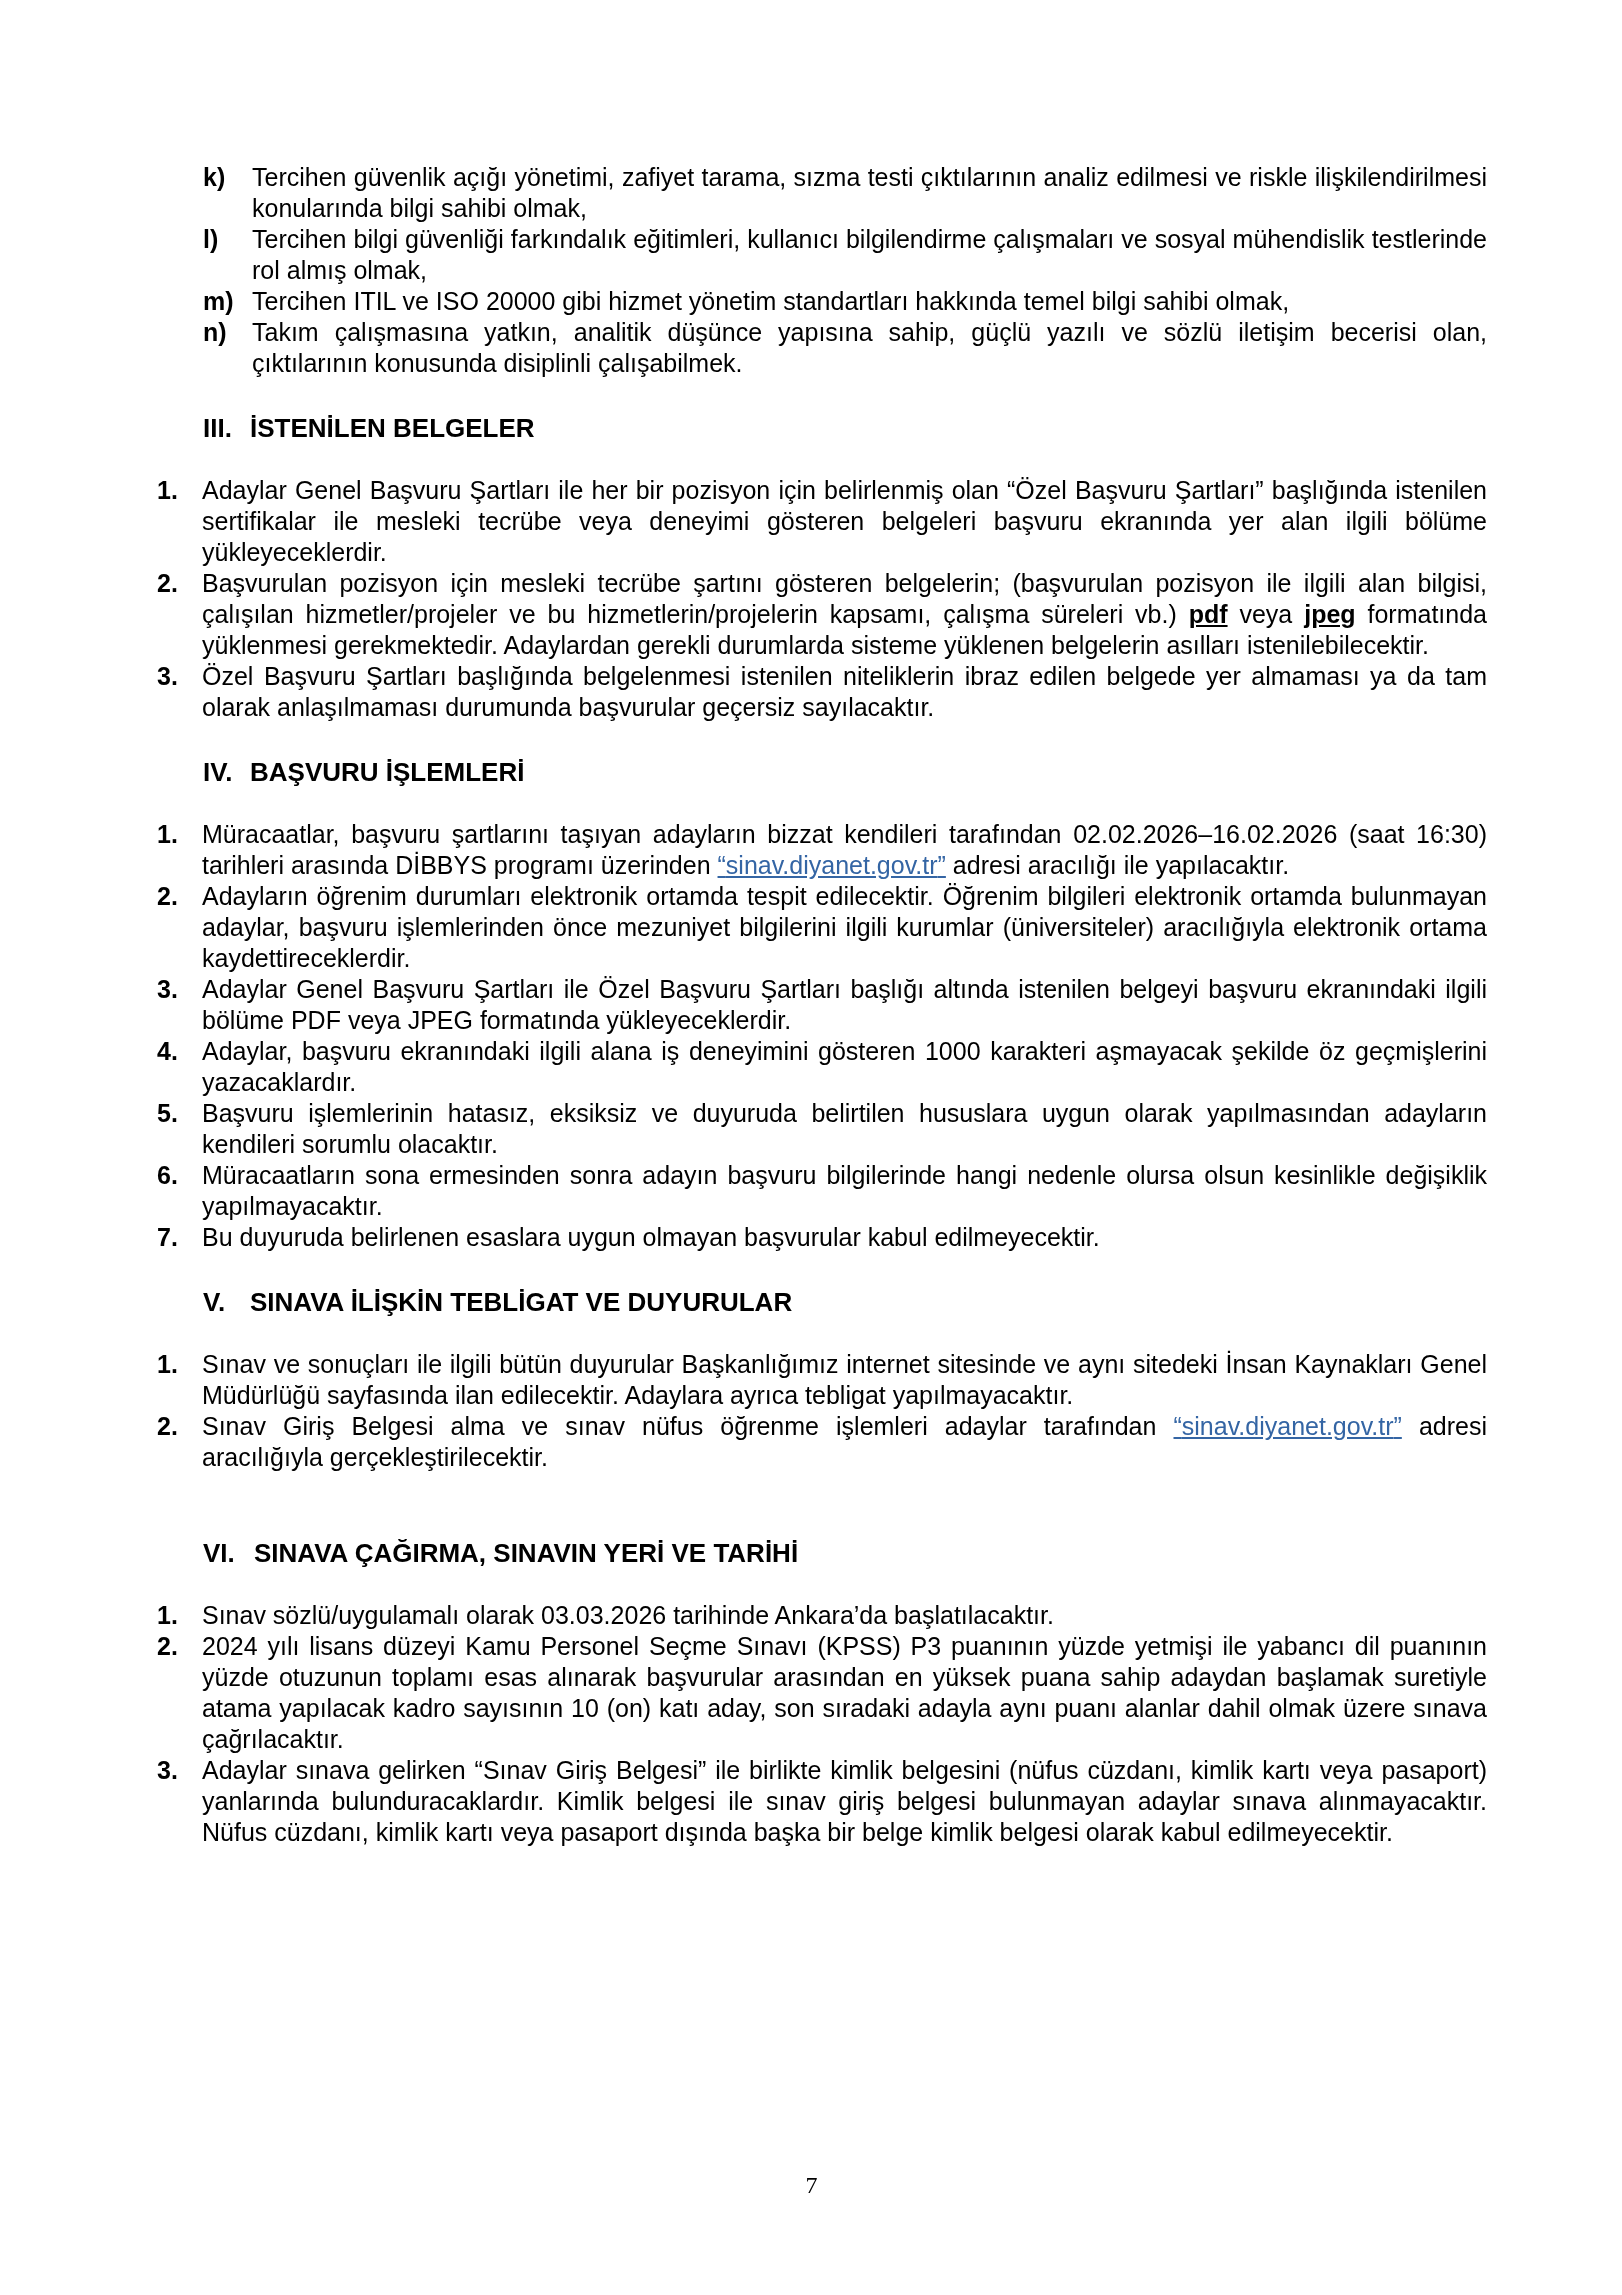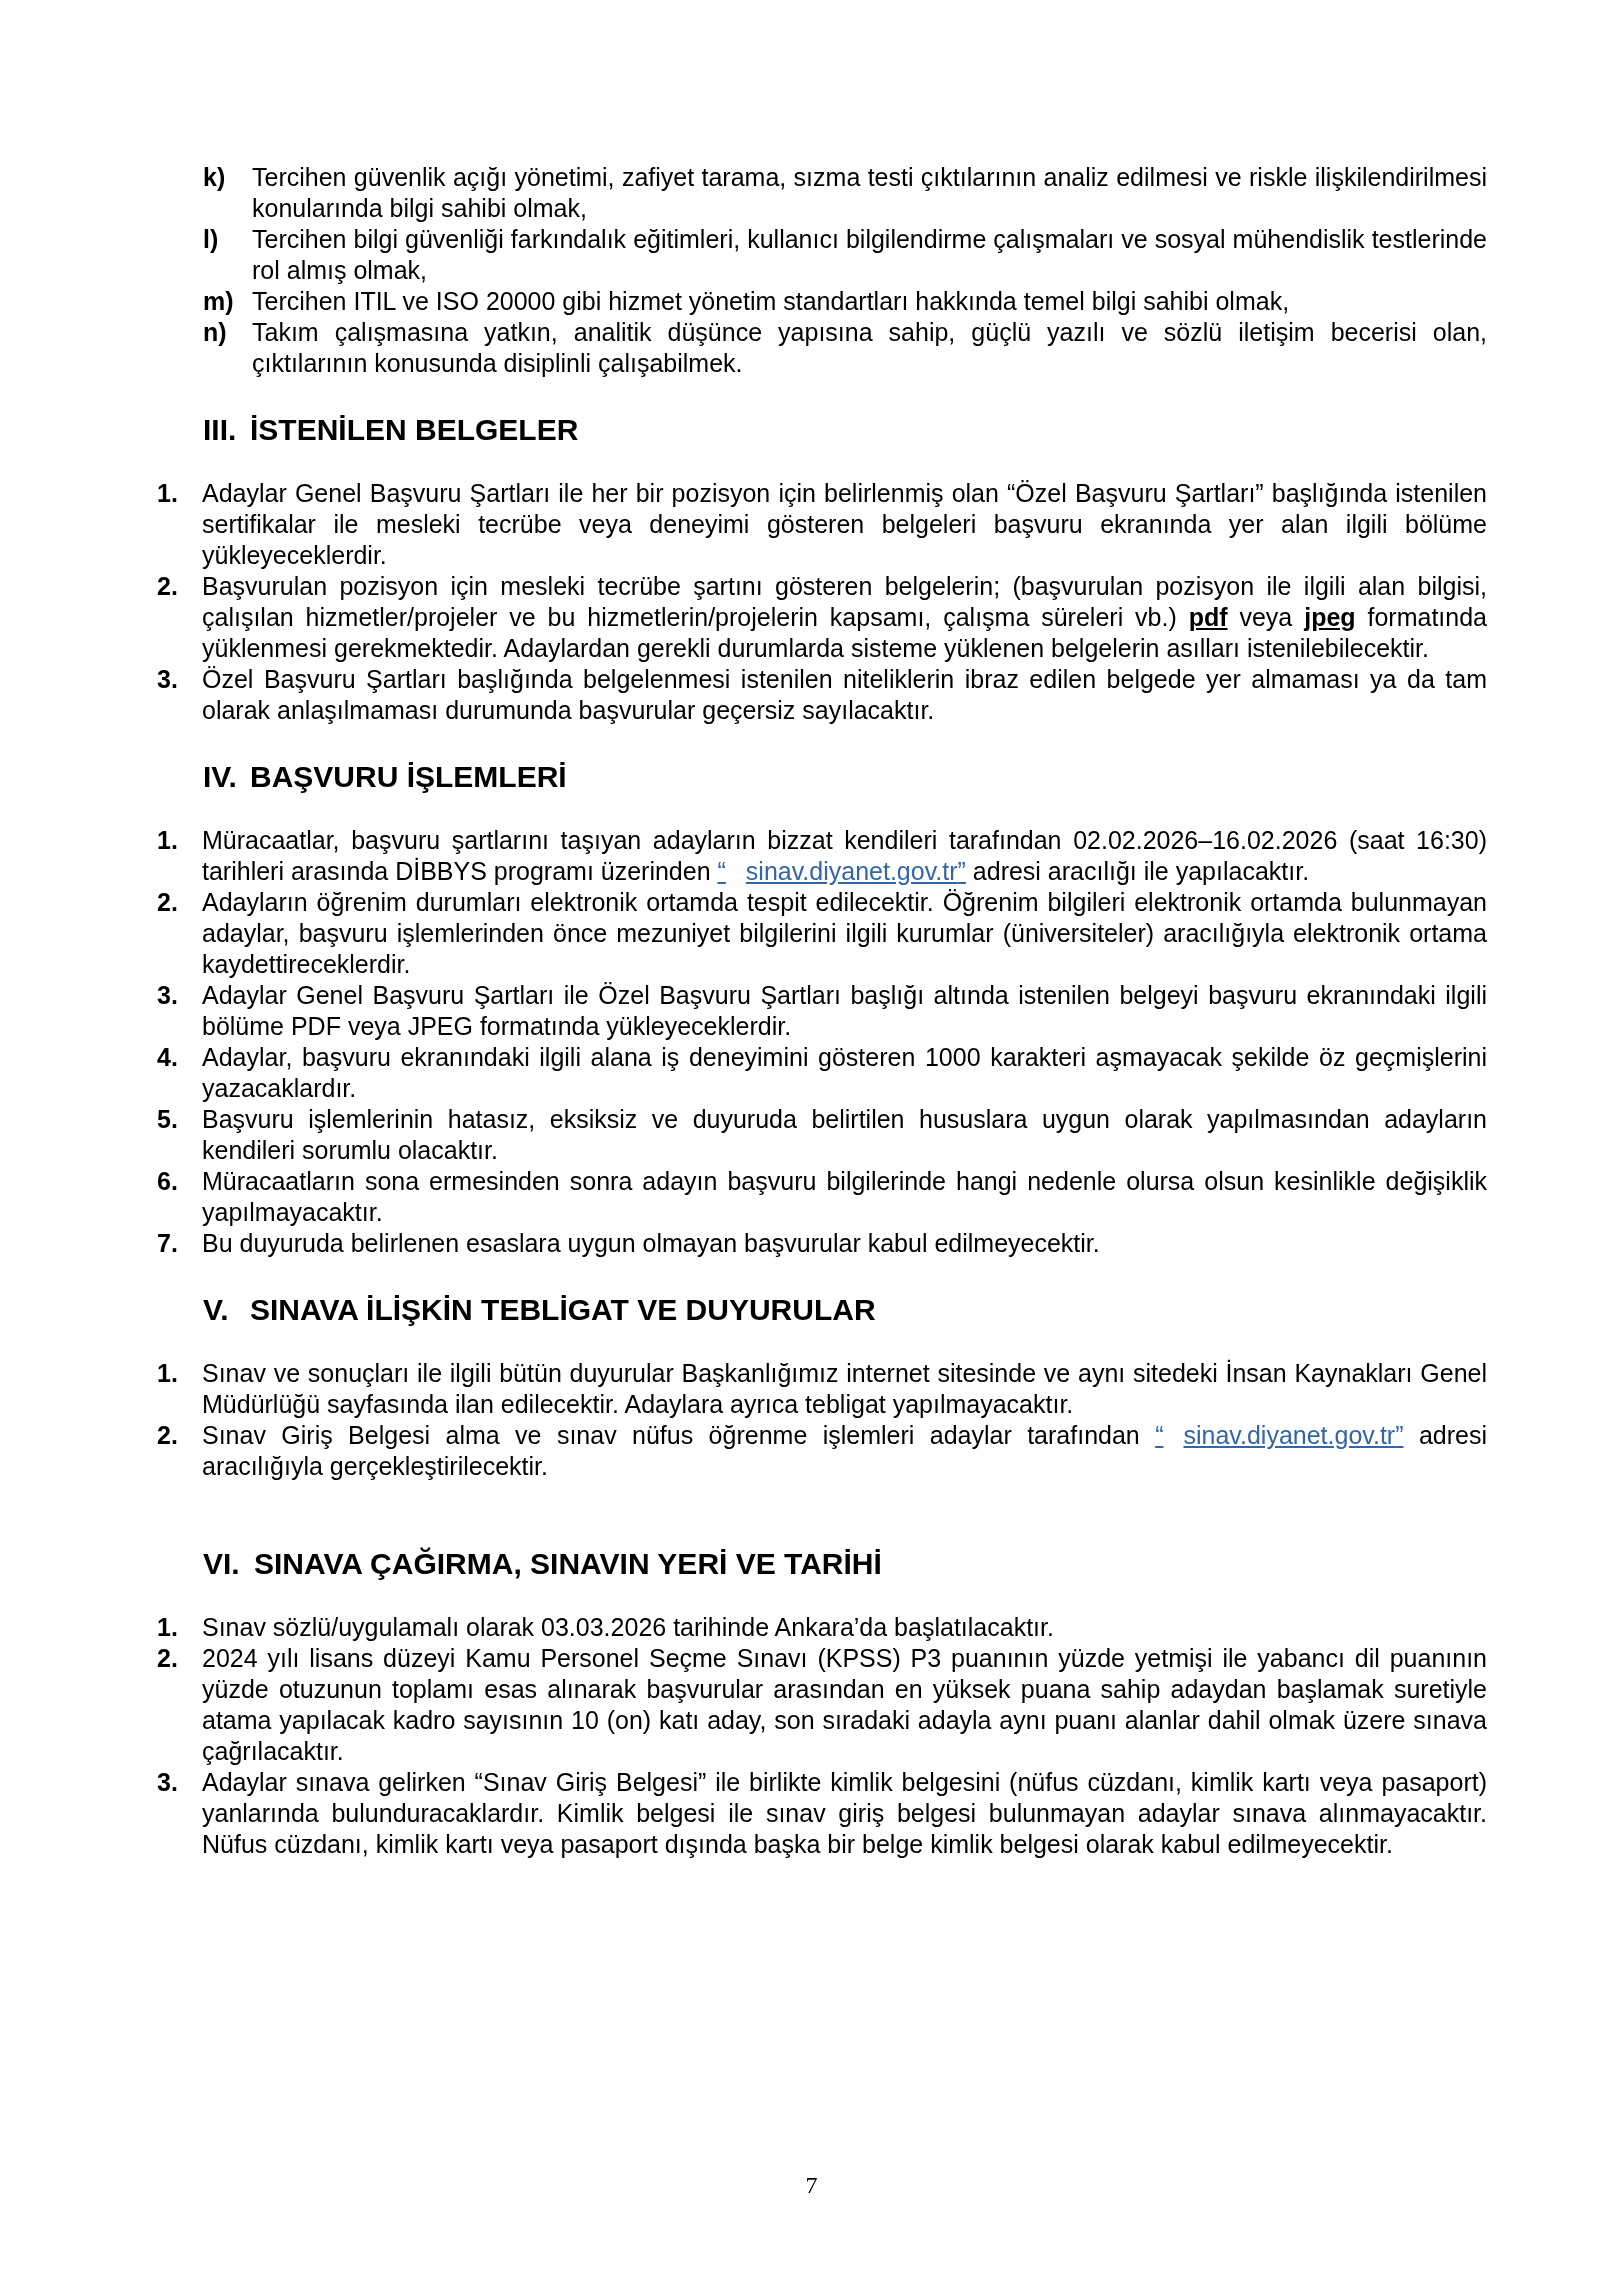--- a/index.html
+++ b/index.html
@@ -49,21 +49,21 @@
   }
   .lettered-body {
     flex: 1 1 auto;
     text-align: justify;
     text-justify: inter-word;
   }
   
   .section-heading {
     display: flex;
     align-items: baseline;
-    font-size: 30px;
+    font-size: 26px;
     font-weight: bold;
     margin: 0;
     padding: 0;
   }
   .sh-roman {
     flex: 0 0 auto;
     width: 47px;
   }
   .sh-roman.wide { width: 51px; margin-top: 31px; }
   .sh-text { flex: 0 0 auto; }
@@ -90,21 +90,20 @@
   }
   .num-body {
     flex: 1 1 auto;
     text-align: justify;
     text-justify: inter-word;
   }
   b.strong { font-weight: bold; text-decoration: underline; }
   a.doclink {
     color: #3465A4;
     text-decoration-color: #3465A4;
-    margin-left: 20px;
   }
   .linkquote {
     color: #3465A4;
     text-decoration: underline;
   }
   .page-number {
     position: absolute;
     left: 0;
     top: 2172px;
     width: 1623px;

